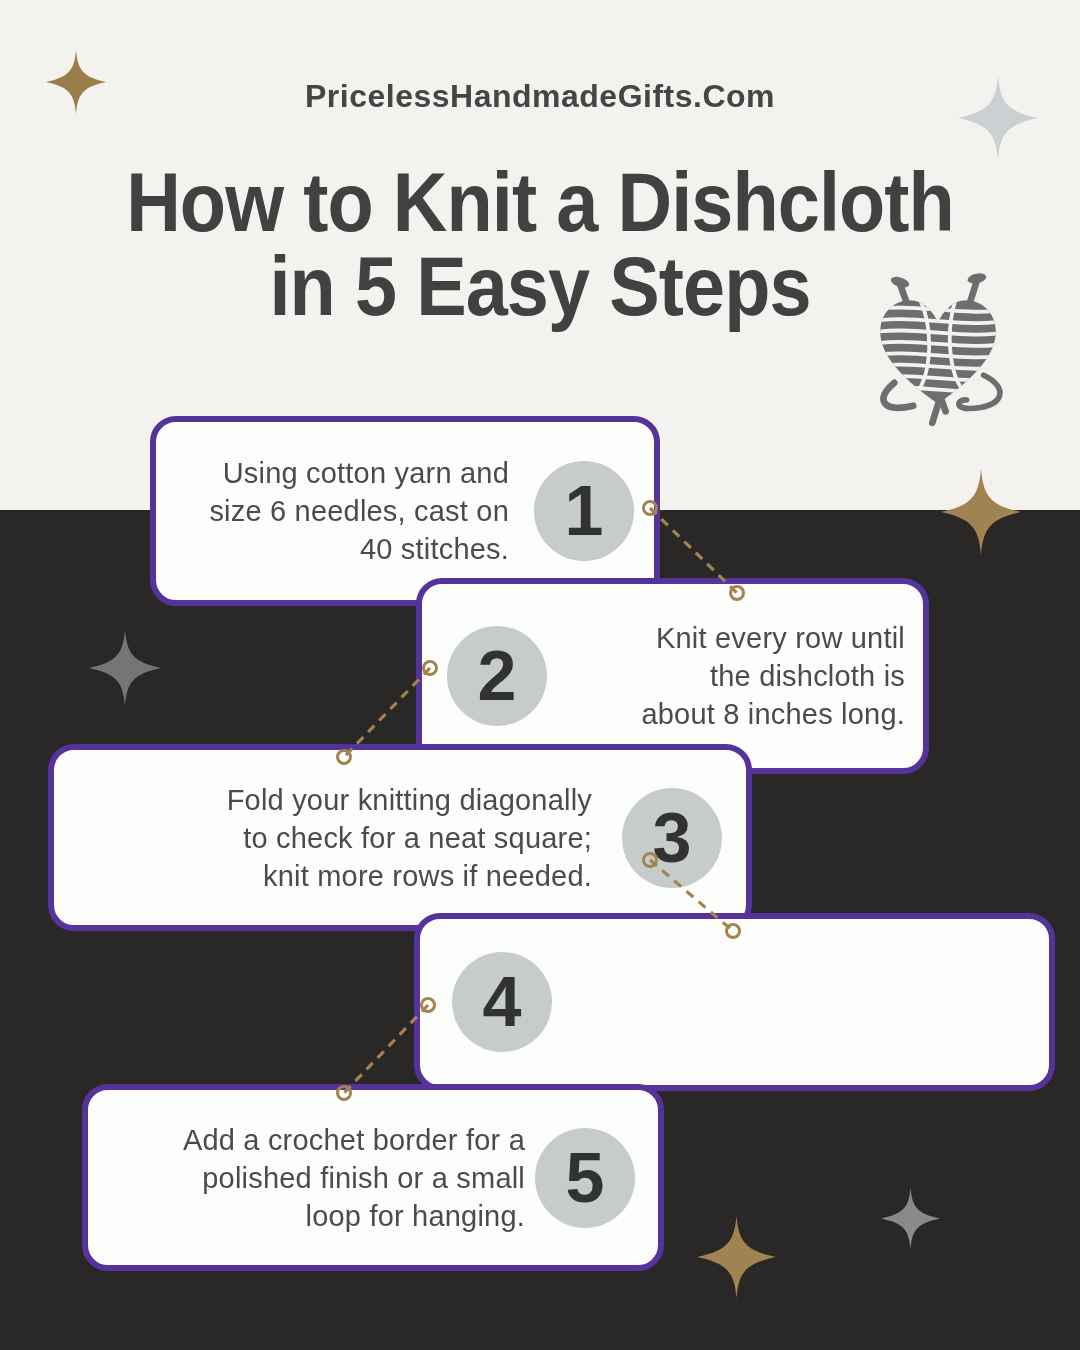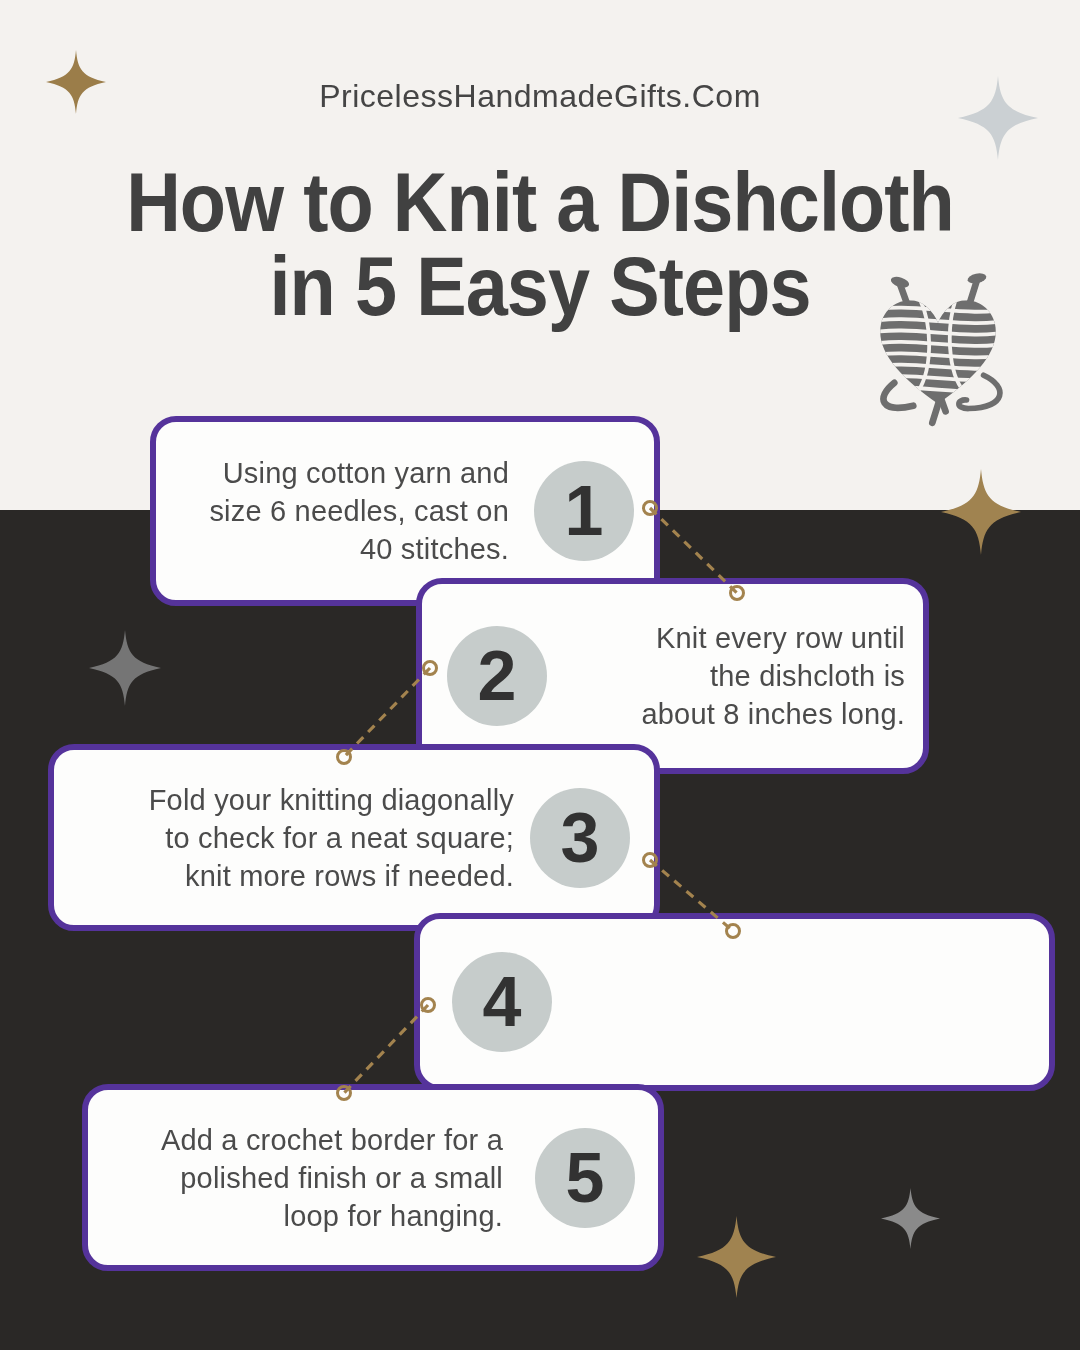--- a/index.html
+++ b/index.html
@@ -6,21 +6,21 @@
     --bg-light:#f4f2ef; --bg-dark:#2a2826; --card-bg:#fdfdfc; --card-border:#55339b;
     --step-circle:#c6cccb; --step-number:#323232; --step-text:#4b4b4b;
     --title-text:#414141; --header-text:#454545; --connector-gold:#a3834e;
     --star-gold:#a08350; --star-gold-deep:#9b7d49; --star-silver:#cbd0d3;
     --star-gray:#757575; --star-gray-light:#8a8a8a; --heart-gray:#6e6e6e;
   }
   html,body{margin:0;padding:0;}
   body{font-family:"Liberation Sans","DejaVu Sans",sans-serif;background:#777;}
   .canvas{position:relative;width:1080px;height:1350px;margin:0 auto;background:var(--bg-light);overflow:hidden;}
   .dark-section{position:absolute;left:0;top:510px;width:1080px;height:840px;background:var(--bg-dark);}
-  .site-header{position:absolute;left:0;right:0;top:78px;text-align:center;font-size:32px;font-weight:400;
+  .site-header{position:absolute;left:0;right:0;top:78px;text-align:center;font-size:32px;font-weight:700;
     letter-spacing:.5px;color:var(--header-text);}
   .title{position:absolute;left:0;right:0;top:160px;text-align:center;font-weight:700;color:var(--title-text);
     font-size:84px;line-height:84px;transform:scaleX(.9);transform-origin:50% 0;letter-spacing:-1px;}
   .title span{display:block;}
   .star{position:absolute;}
   .star svg{display:block;width:100%;height:100%;}
   .star-top-left{left:46px;top:50px;width:60px;height:64px;color:var(--star-gold-deep);}
   .star-top-right{left:958px;top:76px;width:80px;height:84px;color:var(--star-silver);}
   .star-mid-left{left:89px;top:630px;width:72px;height:76px;color:var(--star-gray);}
   .star-mid-right{left:941px;top:469px;width:80px;height:86px;color:var(--star-gold);}
@@ -31,23 +31,23 @@
   .card{position:absolute;box-sizing:border-box;background:var(--card-bg);border:6px solid var(--card-border);
     border-radius:26px;display:flex;align-items:center;}
   .step-text{font-size:29px;line-height:38px;color:var(--step-text);white-space:pre;letter-spacing:.2px;flex:1;}
   .step-text.right{text-align:right;}
   .step-text.left{text-align:right;}
   .step-circle{flex:none;width:100px;height:100px;border-radius:50%;background:var(--step-circle);
     display:flex;align-items:center;justify-content:center;}
   .step-circle span{font-size:70px;font-weight:700;color:var(--step-number);line-height:1;}
   .card1{left:150px;top:416px;width:510px;height:190px;z-index:2;padding:0 20px 0 40px;gap:25px;}
   .card2{left:416px;top:578px;width:513px;height:196px;z-index:3;padding:0 18px 0 25px;gap:30px;}
-  .card3{left:48px;top:744px;width:612px;height:187px;z-index:4;padding:0 24px 0 24px;gap:16px;}
+  .card3{left:48px;top:744px;width:704px;height:187px;z-index:4;padding:0 24px 0 24px;gap:30px;}
   .card4{left:414px;top:913px;width:641px;height:178px;z-index:5;padding:0 12px 0 32px;gap:18px;}
-  .card5{left:82px;top:1084px;width:582px;height:187px;z-index:6;padding:0 23px 0 24px;gap:32px;}
+  .card5{left:82px;top:1084px;width:582px;height:187px;z-index:6;padding:0 23px 0 24px;gap:10px;}
   .connectors{position:absolute;left:0;top:0;width:1080px;height:1350px;z-index:10;pointer-events:none;}
   .connector-line{stroke:var(--connector-gold);stroke-width:3.2;stroke-dasharray:9 7;fill:none;}
   .connector-ring{stroke:var(--connector-gold);stroke-width:3;fill:none;}
 </style>
 </head>
 <body>
 
 <div class="canvas">
 
   <div class="dark-section"></div>

